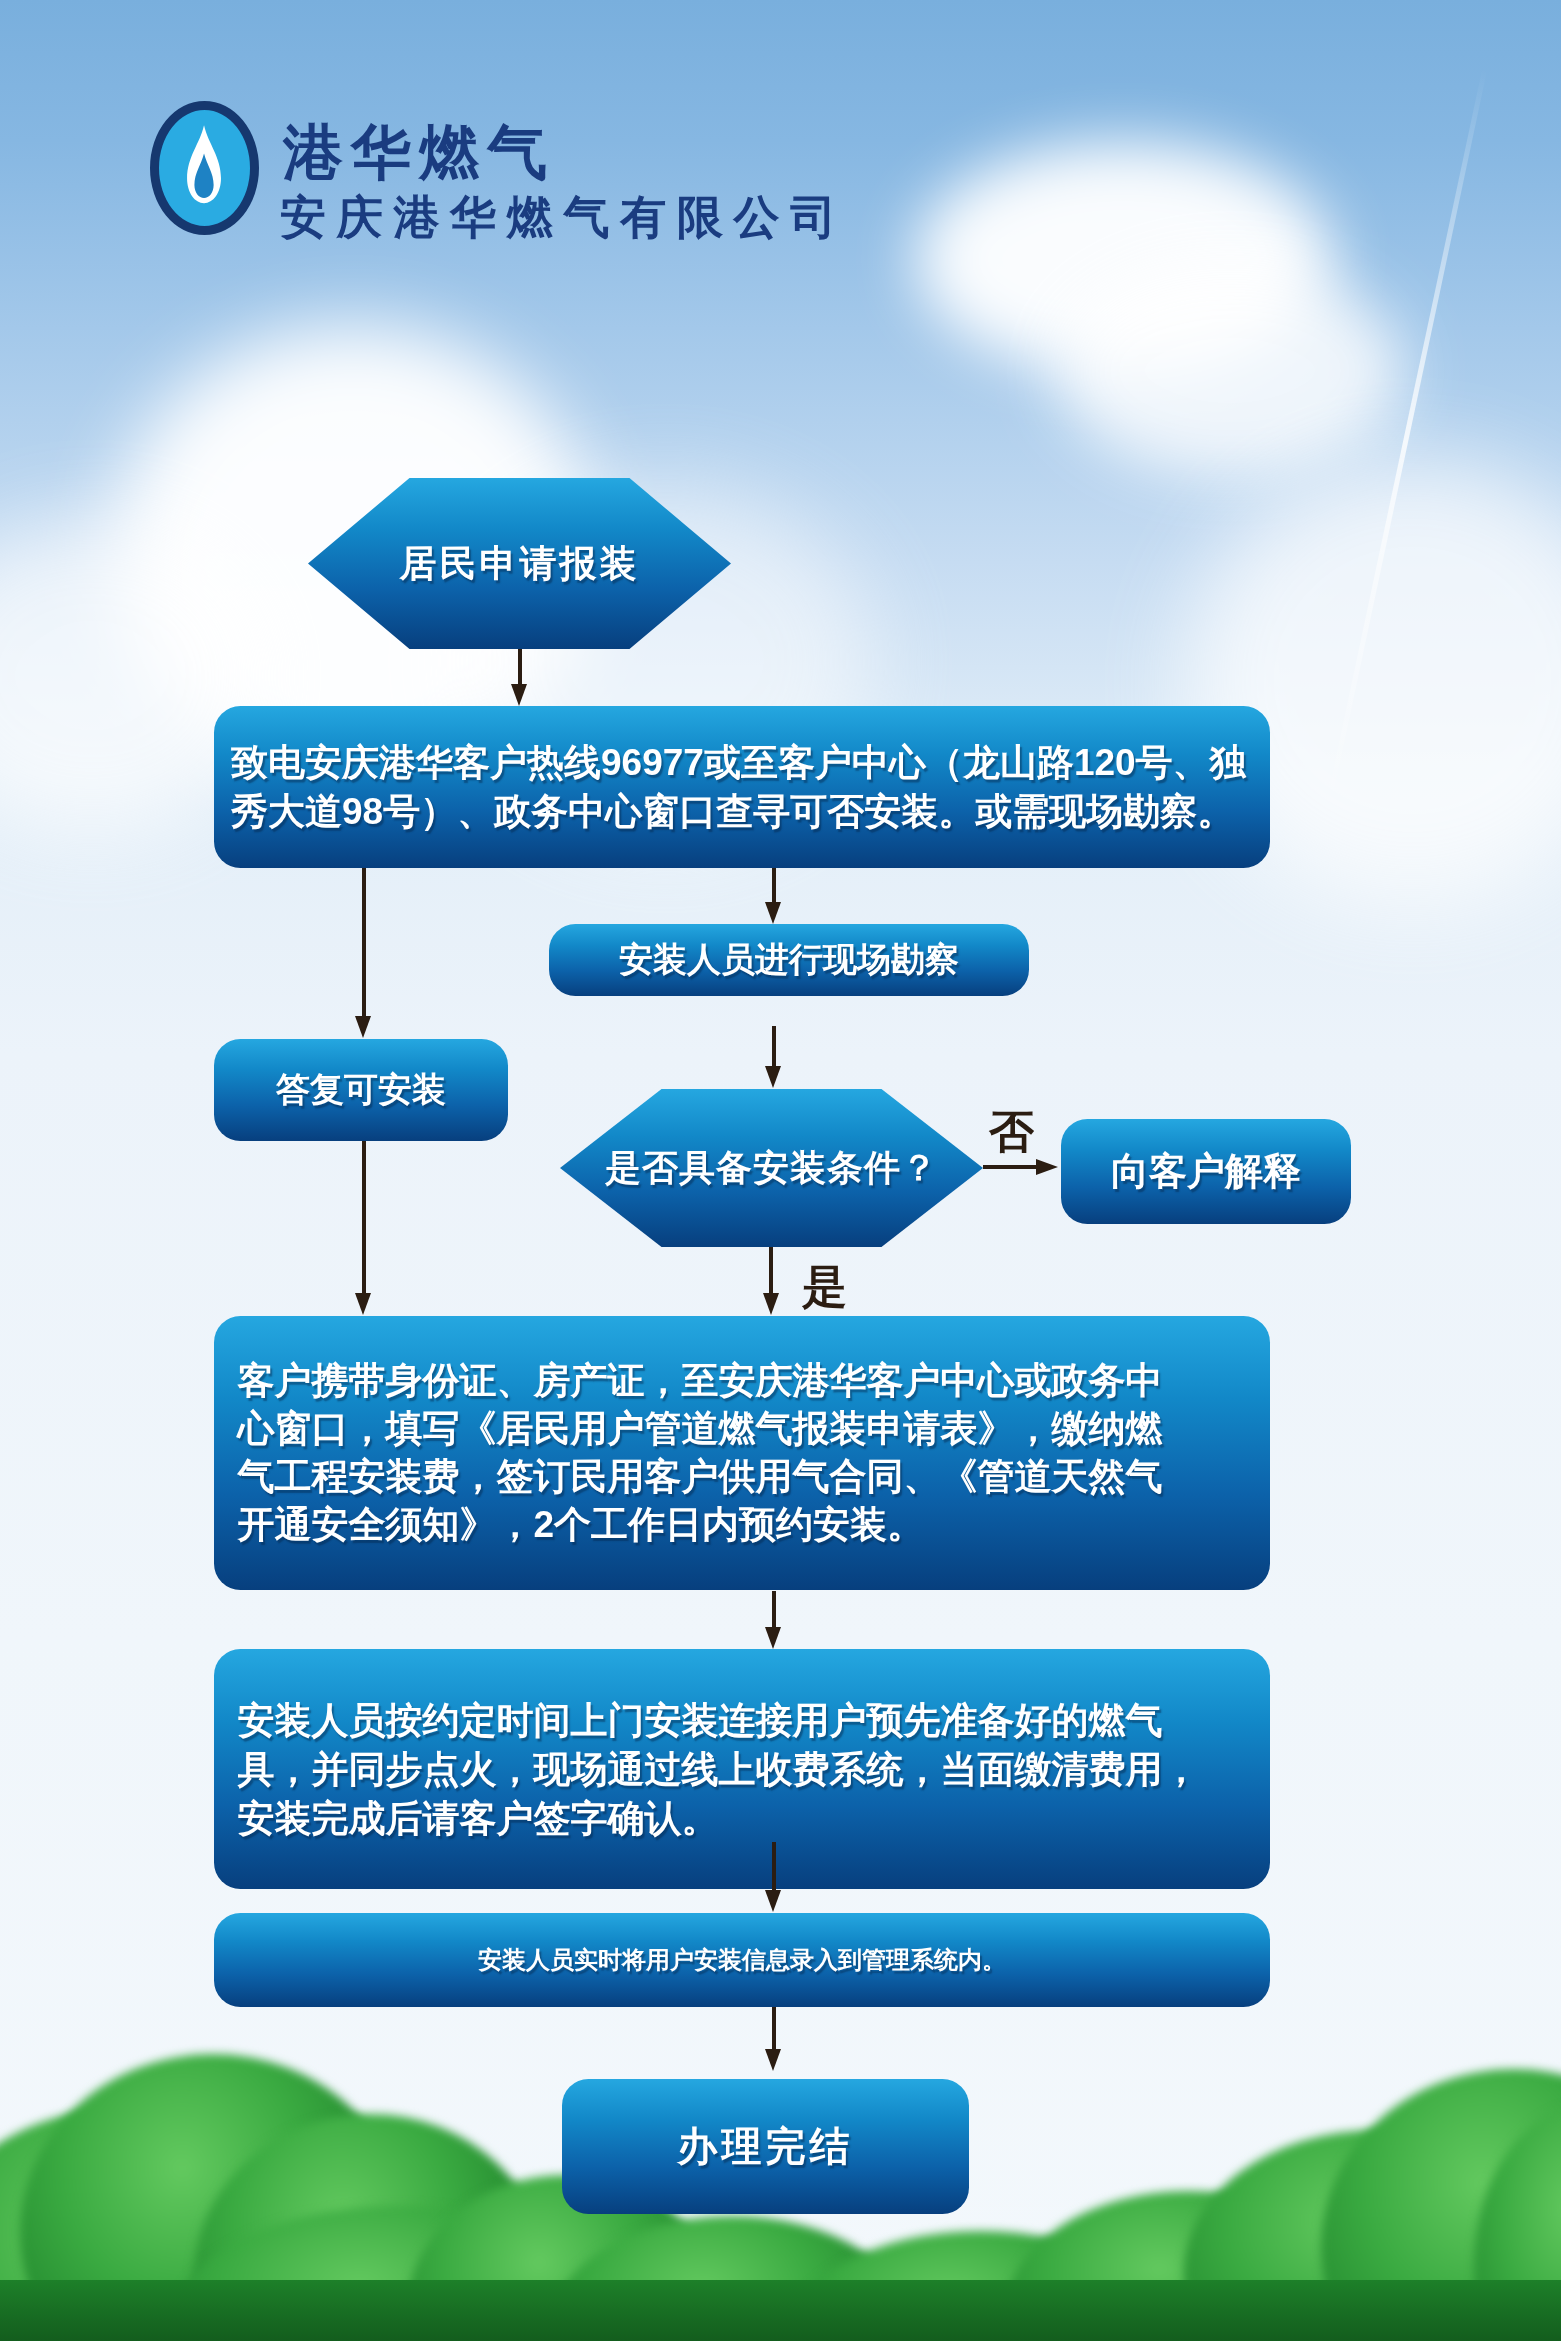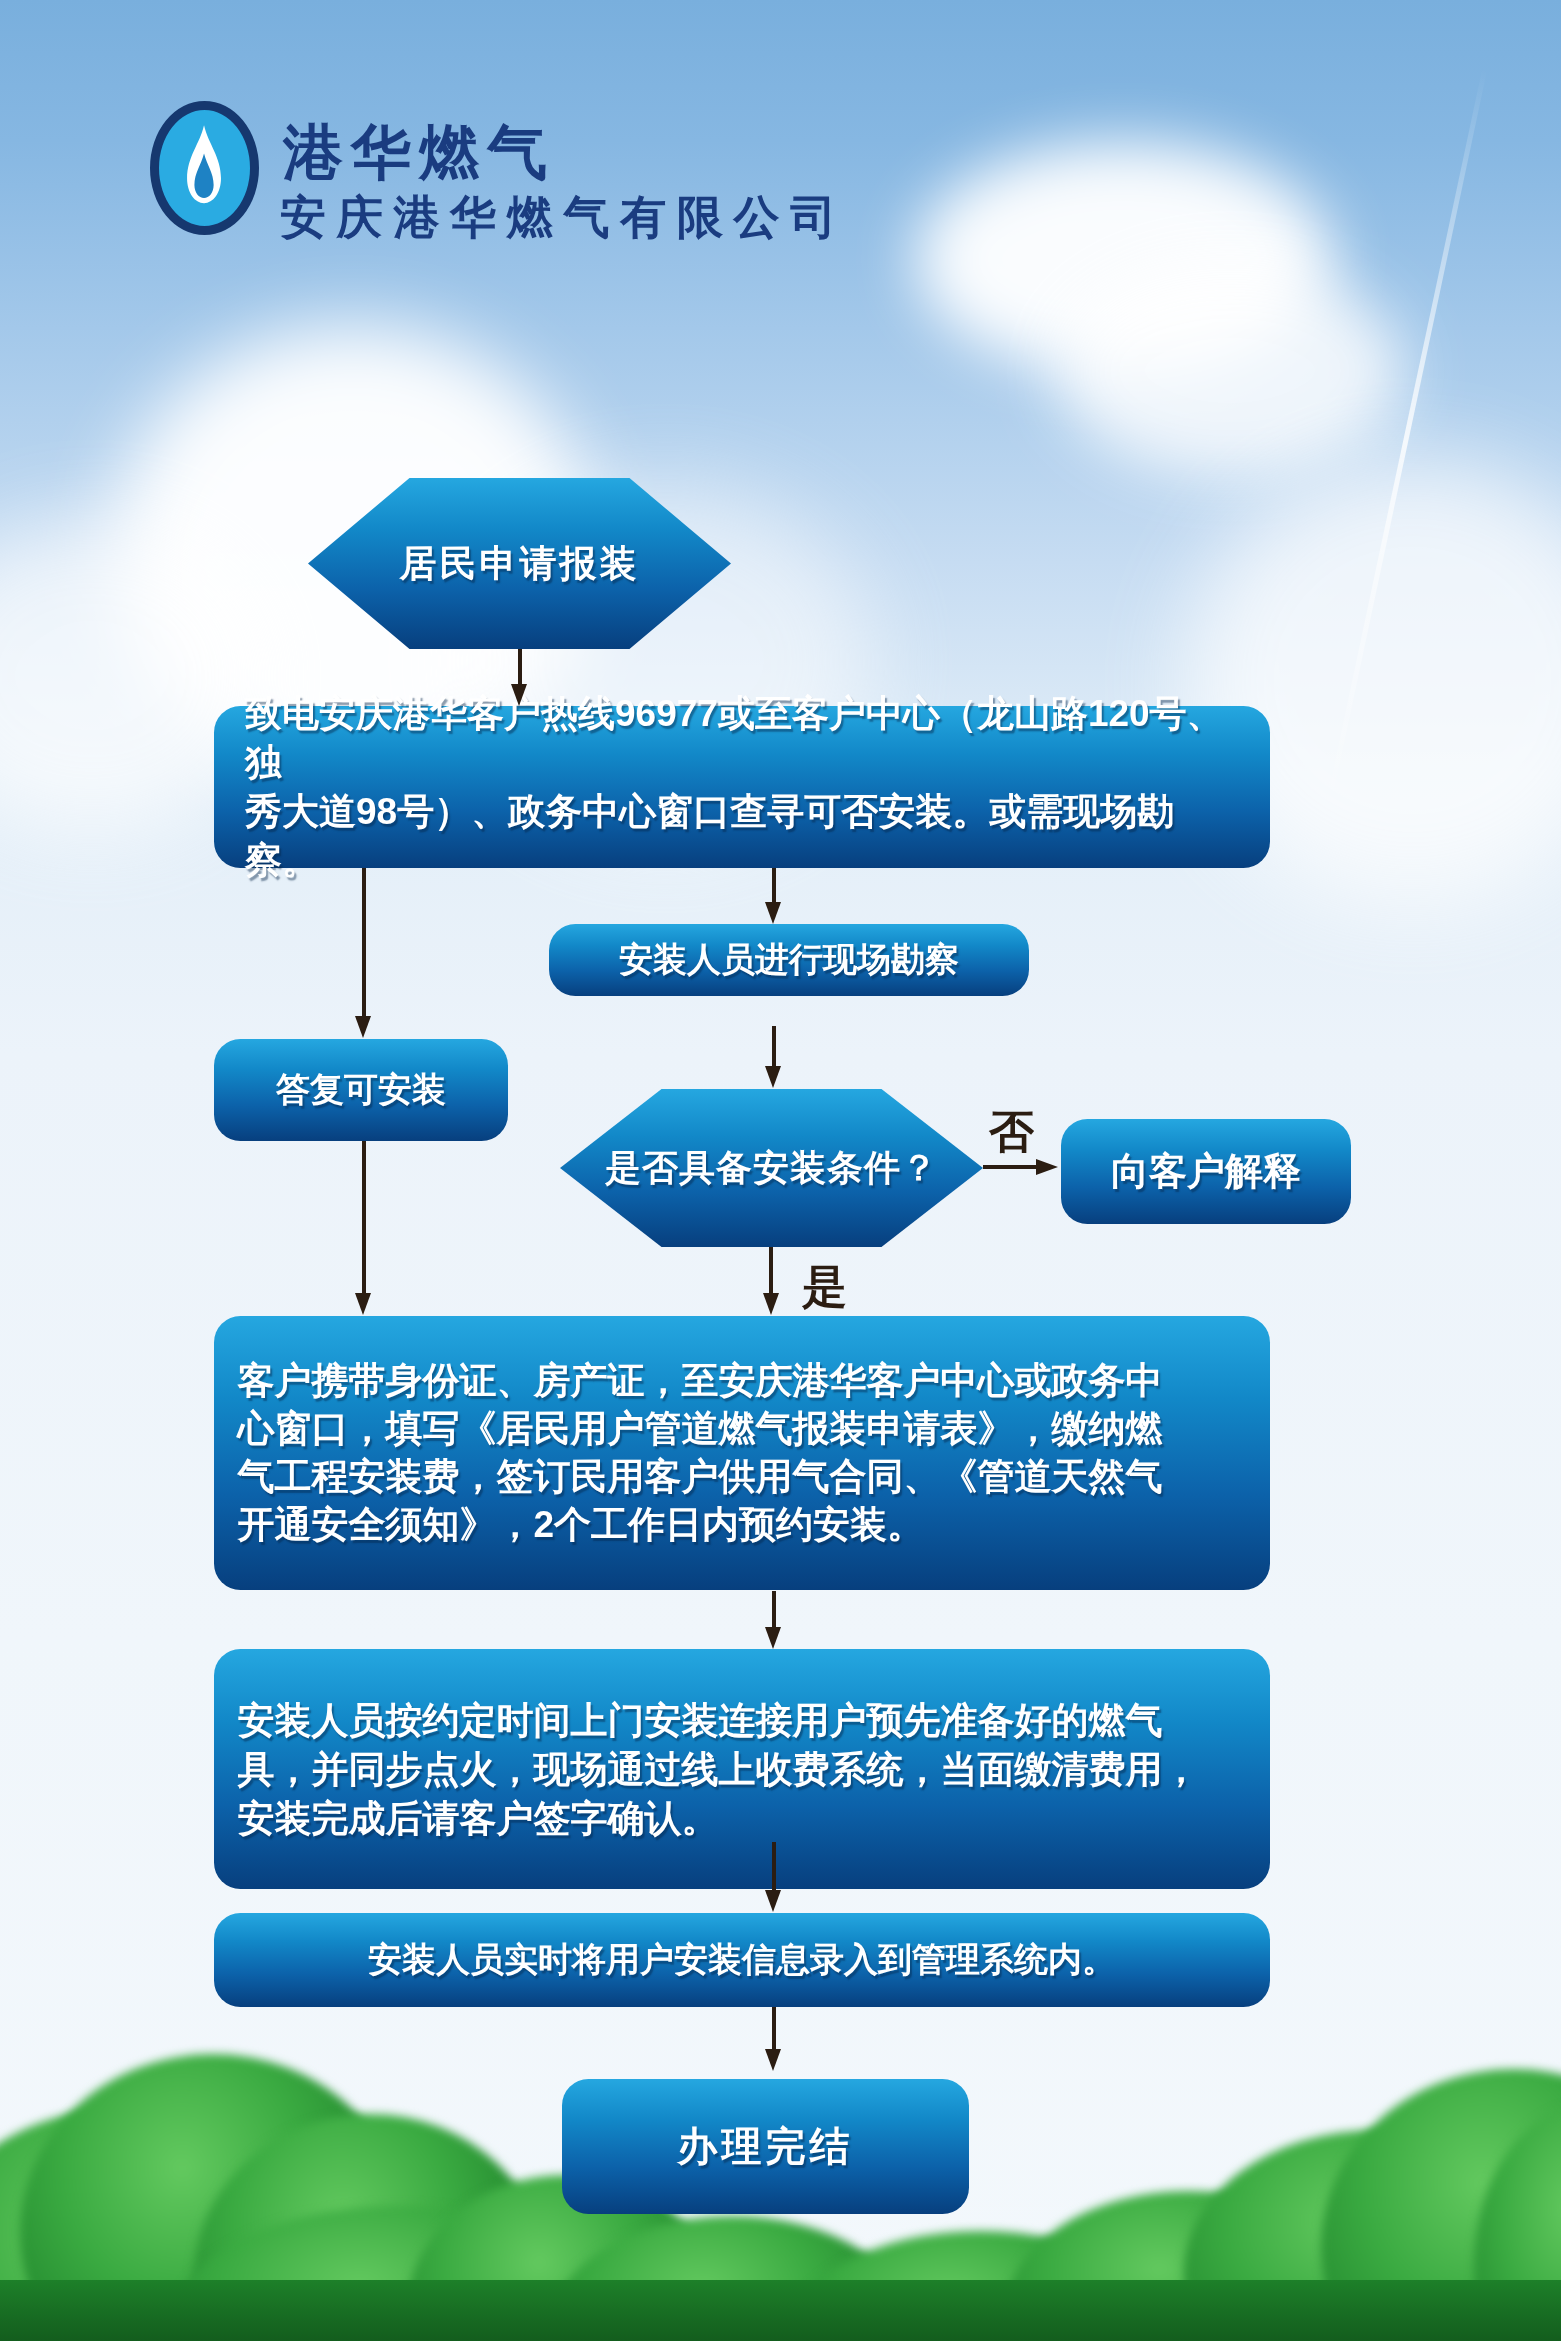--- a/index.html
+++ b/index.html
@@ -57,41 +57,41 @@
       <path d="M50 2 C58 36, 80 58, 80 96 C80 122, 66 140, 50 140 C34 140, 20 122, 20 96 C20 58, 42 36, 50 2 Z" fill="#ffffff"></path>
       <path d="M50 52 C55 72, 67 86, 67 108 C67 122, 59 131, 50 131 C41 131, 33 122, 33 108 C33 86, 45 72, 50 52 Z" fill="#1e82c4"></path>
     </svg>
   </div>
   <div class="brand">港华燃气</div>
   <div class="company">安庆港华燃气有限公司</div>
 
 
   <div class="node hex" style="left:308px;top:478px;width:423px;height:171px;font-size:37px;letter-spacing:3px;">居民申请报装</div>
 
-  <div class="node rounded pre left" style="left:214px;top:706px;width:1056px;height:162px;font-size:37px;line-height:49px;padding:0 31px;">致电安庆港华客户热线96977或至客户中心（龙山路120号、独
+  <div class="node rounded pre left" style="left:214px;top:706px;width:1056px;height:162px;font-size:37px;line-height:49px;padding:0 17px;">致电安庆港华客户热线96977或至客户中心（龙山路120号、独
 秀大道98号）、政务中心窗口查寻可否安装。或需现场勘察。</div>
 
   <div class="node rounded" style="left:549px;top:924px;width:480px;height:72px;font-size:34px;">安装人员进行现场勘察</div>
 
   <div class="node hex" style="left:560px;top:1089px;width:423px;height:158px;font-size:36px;letter-spacing:1px;">是否具备安装条件？</div>
 
   <div class="node rounded" style="left:214px;top:1039px;width:294px;height:102px;font-size:34px;">答复可安装</div>
 
   <div class="node rounded" style="left:1061px;top:1119px;width:290px;height:105px;font-size:38px;">向客户解释</div>
 
   <div class="node rounded pre left" style="left:214px;top:1316px;width:1056px;height:274px;font-size:37px;line-height:48px;padding:0 23.4px;">客户携带身份证、房产证，至安庆港华客户中心或政务中
 心窗口，填写《居民用户管道燃气报装申请表》，缴纳燃
 气工程安装费，签订民用客户供用气合同、《管道天然气
 开通安全须知》，2个工作日内预约安装。</div>
 
   <div class="node rounded pre left" style="left:214px;top:1649px;width:1056px;height:240px;font-size:37px;line-height:49px;padding:0 23.4px;">安装人员按约定时间上门安装连接用户预先准备好的燃气
 具，并同步点火，现场通过线上收费系统，当面缴清费用，
 安装完成后请客户签字确认。</div>
 
-  <div class="node rounded" style="left:214px;top:1913px;width:1056px;height:94px;font-size:34px;text-align:right;">安装人员实时将用户安装信息录入到管理系统内。</div>
+  <div class="node rounded" style="left:214px;top:1913px;width:1056px;height:94px;font-size:24px;text-align:right;">安装人员实时将用户安装信息录入到管理系统内。</div>
 
   <div class="node rounded done" style="left:562px;top:2071px;width:407px;height:135px;font-size:40px;letter-spacing:4.1px;">办理完结</div>
 
   <div class="vline" style="left:518px;top:649px;height:36px;"></div>
   <div class="head-down" style="left:511px;top:684px;"></div>
 
   <div class="vline" style="left:772px;top:868px;height:35px;"></div>
   <div class="head-down" style="left:765px;top:902px;"></div>
 
   <div class="vline" style="left:362px;top:868px;height:149px;"></div>

